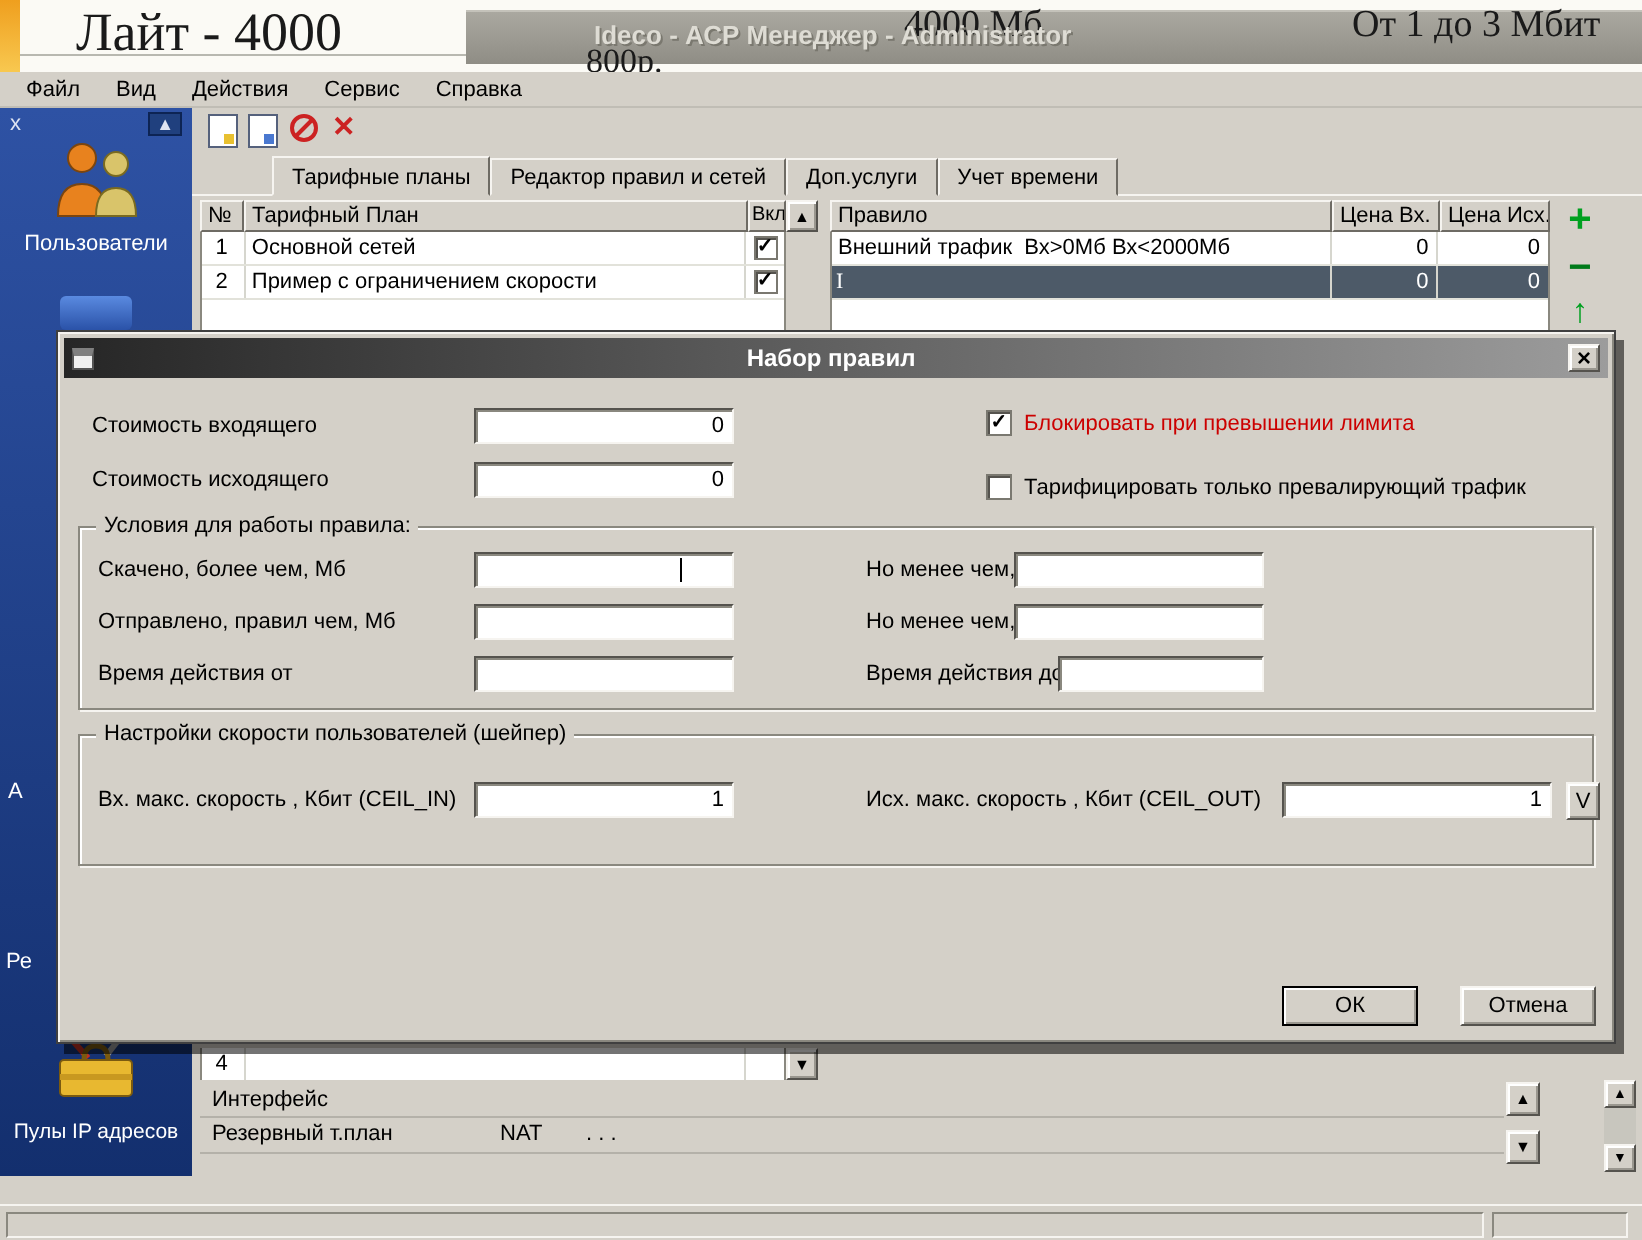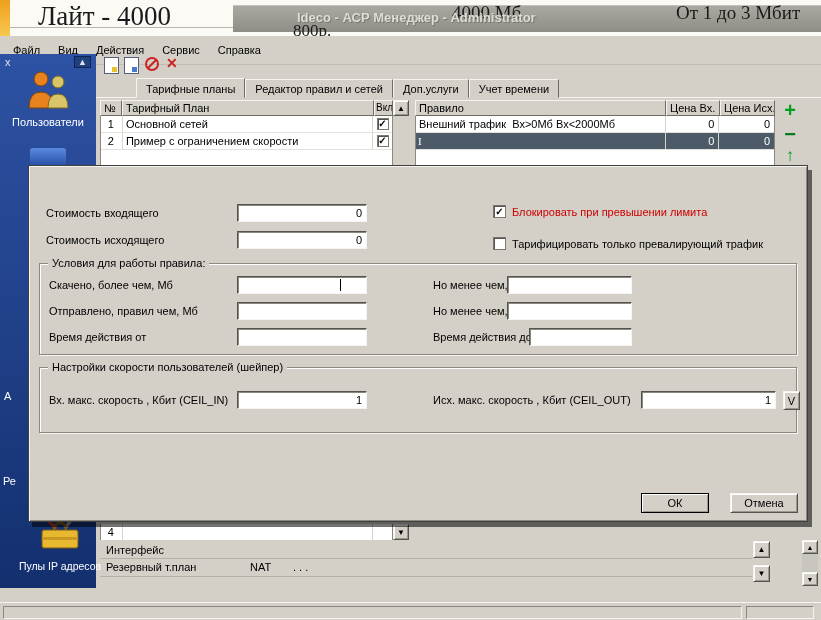--- a/index.html
+++ b/index.html
@@ -54,21 +54,21 @@
     <div class="abs orange" style="left:0;top:0;width:10px;height:36px;"></div>
     <div class="abs serif" style="left:38px;top:1px;font-size:27px;">Лайт - 4000</div>
     <div class="abs" style="left:10px;top:27px;width:223px;height:1px;background:#b8b8b0;"></div>
     <div class="abs titlebar" style="left:233px;top:5px;width:588px;height:26px;"></div>
     <div class="abs serif" style="left:293px;top:21px;font-size:17px;">800р.</div>
     <div class="abs serif" style="left:452px;top:2px;font-size:19px;">4000 Мб</div>
     <div class="abs serif" style="left:676px;top:2px;font-size:19px;">От 1 до 3 Мбит</div>
     <div class="abs wintitle" style="left:297px;top:10px;">Ideco - АСР Менеджер - Administrator</div>
   </div>
 
-  <div class="abs menubar" style="left:0;top:36px;width:821px;height:29px;">
+  <div class="abs menubar" style="left:0;top:36px;width:821px;height:18px;">
     <span class="menuitem">Файл</span>
     <span class="menuitem">Вид</span>
     <span class="menuitem">Действия</span>
     <span class="menuitem">Сервис</span>
     <span class="menuitem">Справка</span>
   </div>
 
   <div class="abs" style="left:96px;top:97px;width:725px;height:491px;background:#d4d0c8;border-top:1px solid #f6f4f0;"></div>
 
   <div class="abs" style="left:96px;top:54px;width:725px;height:22px;">
@@ -108,21 +108,21 @@
         </svg>
       </div>
       <div class="abs sblabel" style="left:0;top:46px;">Пользователи</div>
     </div>
 
     <div class="abs" style="left:30px;top:94px;width:36px;height:17px;background:linear-gradient(to bottom,#5a8ae0,#2a52a8);border-radius:3px;"></div>
 
     <div class="abs" style="left:4px;top:336px;color:#fff;">А</div>
     <div class="abs" style="left:3px;top:421px;color:#fff;">Ре</div>
 
-    <div class="abs" style="left:12px;top:460px;width:92px;height:66px;">
+    <div class="abs" style="left:0;top:460px;width:92px;height:66px;">
       <div class="abs" style="left:27px;top:0;">
         <svg width="42" height="40" viewBox="0 0 42 40">
           <line x1="9" y1="6" x2="17" y2="15" stroke="#c03020" stroke-width="3"></line>
           <line x1="33" y1="5" x2="26" y2="14" stroke="#9a9a9a" stroke-width="3"></line>
           <rect x="3" y="16" width="36" height="18" rx="2" fill="#e8b830" stroke="#7a5a10"></rect>
           <path d="M15 16 Q15 9 21 9 Q27 9 27 16" fill="none" stroke="#7a5a10" stroke-width="2.5"></path>
           <rect x="3" y="23" width="36" height="3" fill="#c89820"></rect>
         </svg>
       </div>
       <div class="abs sblabel" style="left:0;top:104px;top:46px;font-size:10.5px;">Пулы IP адресов</div>
@@ -194,20 +194,25 @@
 
   <div class="abs btn3d scrollbtn" style="left:753px;top:541px;width:17px;height:17px;">▲</div>
   <div class="abs btn3d scrollbtn" style="left:753px;top:565px;width:17px;height:17px;">▼</div>
 
   <div class="abs" style="left:802px;top:540px;width:16px;height:46px;background:#c8c6be;">
     <div class="abs btn3d" style="left:0;top:0;width:16px;height:14px;font-size:7px;">▲</div>
     <div class="abs btn3d" style="left:0;bottom:0;width:16px;height:14px;font-size:7px;">▼</div>
   </div>
 
   <div class="abs dlg" style="left:28px;top:165px;width:778px;height:355px;">
+    <div class="abs dlgtitle" style="left:3px;top:3px;right:3px;height:20px;">
+      <div style="width:11px;height:11px;margin-left:4px;background:#f0f0f0;border:1px solid #555;box-sizing:border-box;border-top:4px solid #808080;"></div>
+      <div style="flex:1;text-align:center;">Набор правил</div>
+      <div class="btn3d" style="width:16px;height:14px;margin-right:4px;color:#000;font-weight:bold;font-size:12px;">×</div>
+    </div>
 
     <div class="dlglabel" style="left:17px;top:41px;">Стоимость входящего</div>
     <div class="field right" style="left:208px;top:38px;width:130px;height:18px;">0</div>
     <div class="dlglabel" style="left:17px;top:68px;">Стоимость исходящего</div>
     <div class="field right" style="left:208px;top:65px;width:130px;height:18px;">0</div>
 
     <div class="chk abs" style="left:464px;top:39px;width:13px;height:13px;">
         <span>✓</span>
       </div>
     <div class="dlglabel" style="left:483px;top:40px;color:#cc0000;">Блокировать при превышении лимита</div>

